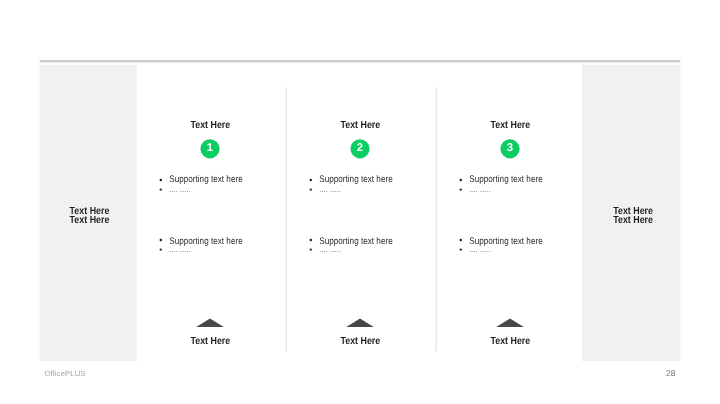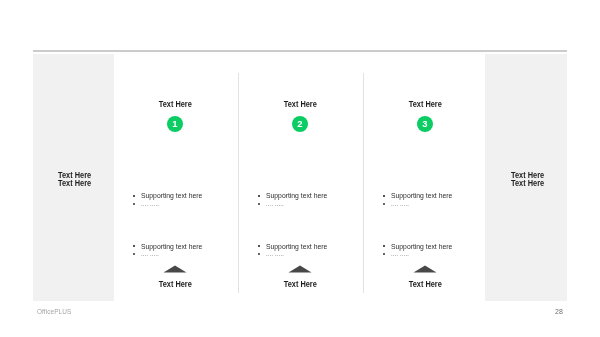--- a/index.html
+++ b/index.html
@@ -36,21 +36,21 @@
   .col.c3{left:363px;}
 
   .col-title{position:absolute;left:0;top:99.2px;width:124px;
              font-size:8.6px;font-weight:bold;color:#1f1f1f;text-align:center;white-space:nowrap;}
   .col-title > span{display:inline-block;transform:scaleX(0.86);}
 
   .badge{position:absolute;left:54px;top:115.5px;width:16px;height:16px;border-radius:50%;
          background:#0ccc64;color:#fff;font-size:9.5px;font-weight:bold;line-height:1;
          display:flex;align-items:center;justify-content:center;}
 
-  .bgroup{position:absolute;left:0;width:124px;height:24px;margin-top:46px;}
+  .bgroup{position:absolute;left:0;width:124px;height:24px;}
   .bgroup.g1{top:145.4px;}
   .bgroup.g2{top:195.6px;}
 
   .dot{position:absolute;left:20px;top:3.2px;width:2px;height:2px;background:#1a1a1a;border-radius:50%;}
   .dot2{position:absolute;left:20px;top:11.2px;width:2px;height:2px;background:#333333;border-radius:50%;}
   .b1{position:absolute;left:27.8px;top:0;font-size:8px;color:#2d2d2d;white-space:nowrap;
       transform:scaleX(0.85);transform-origin:left top;}
   .b2{position:absolute;left:27.8px;top:7.6px;font-size:7.4px;color:#8e8e8e;
       white-space:nowrap;letter-spacing:-0.25px;}
 

